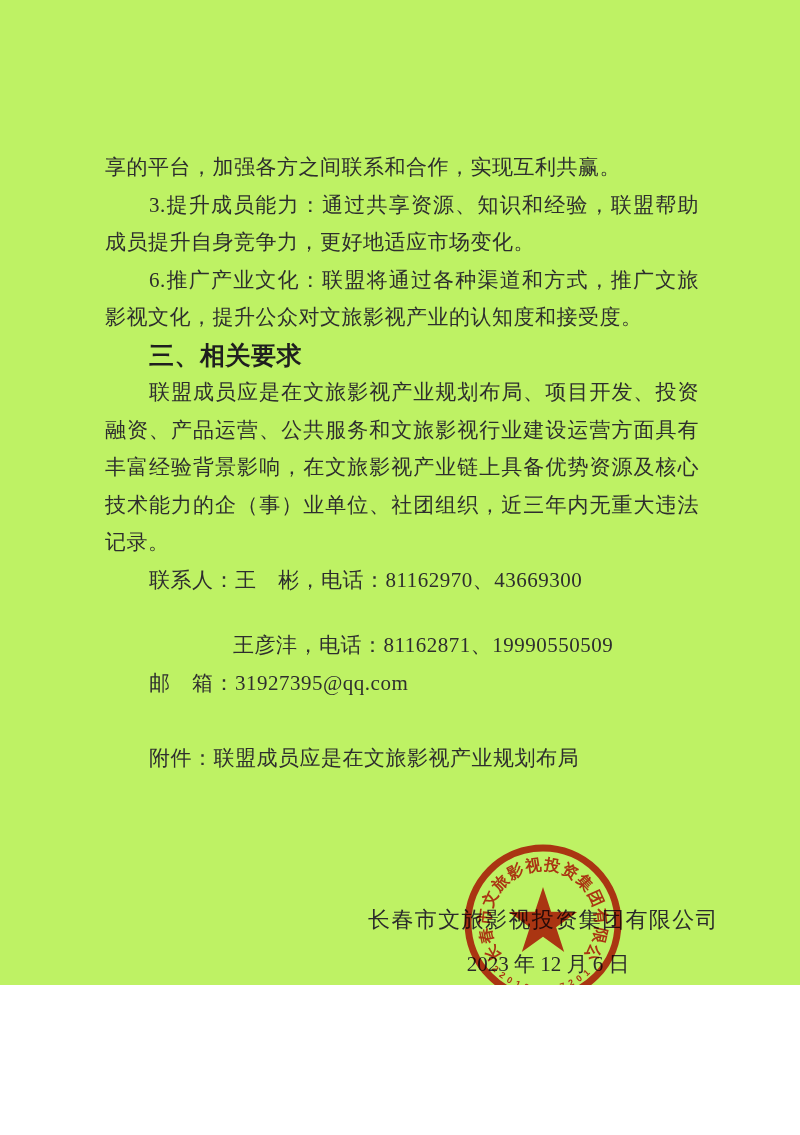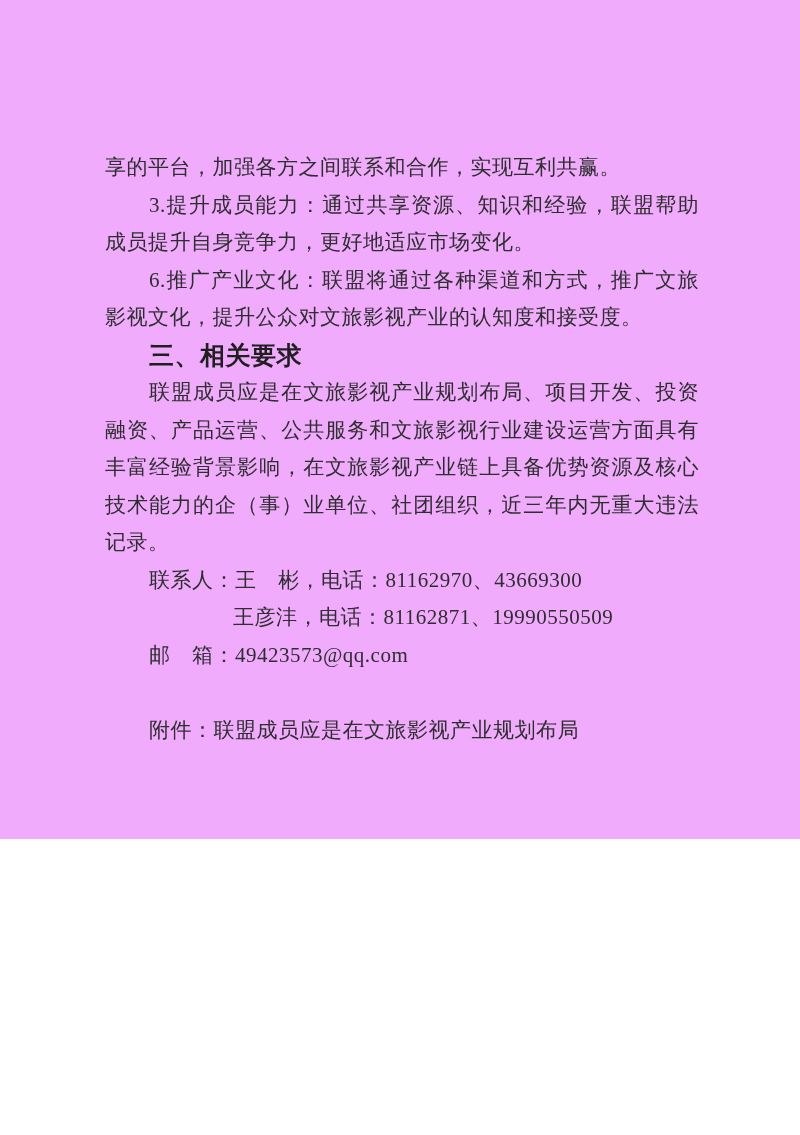--- a/index.html
+++ b/index.html
@@ -1,20 +1,20 @@
 <!DOCTYPE html>
 <html><head>
 <meta charset="utf-8">
 <style>
   html, body { margin: 0; padding: 0; background: #ffffff; }
   .page {
     position: relative;
     width: 800px;
-    height: 839px;
-    background: #f0abfc;
+    height: 985px;
+    background: #bef264;
     overflow: hidden;
     font-family: "Liberation Serif", serif;
     color: #2e2e2e;
   }
   .doc-body {
     position: absolute;
     left: 105px;
     top: 149px;
     width: 594px;
     font-size: 21px;
@@ -26,21 +26,21 @@
     margin: 0;
     text-indent: 44px;
   }
   .doc-body p.no-indent { text-indent: 0; }
   .doc-body p.heading {
     font-family: "Liberation Sans", sans-serif;
     font-weight: bold;
     font-size: 25px;
     color: #1f1f1f;
   }
-  .doc-body p.contact2 { text-indent: 128px; }
+  .doc-body p.contact2 { text-indent: 128px; margin-top: 28px; }
   .doc-body p.attachment { margin-top: 37.5px; }
   .signature {
     position: absolute;
     left: 368px;
     top: 898px;
     width: 330px;
     text-align: center;
     line-height: 44px;
     color: #2b2b2b;
   }
@@ -92,21 +92,21 @@
 <div class="page">
 
   <div class="doc-body">
     <p class="no-indent">享的平台，加强各方之间联系和合作，实现互利共赢。</p>
     <p>3.提升成员能力：通过共享资源、知识和经验，联盟帮助成员提升自身竞争力，更好地适应市场变化。</p>
     <p>6.推广产业文化：联盟将通过各种渠道和方式，推广文旅影视文化，提升公众对文旅影视产业的认知度和接受度。</p>
     <p class="heading">三、相关要求</p>
     <p>联盟成员应是在文旅影视产业规划布局、项目开发、投资融资、产品运营、公共服务和文旅影视行业建设运营方面具有丰富经验背景影响，在文旅影视产业链上具备优势资源及核心技术能力的企（事）业单位、社团组织，近三年内无重大违法记录。</p>
     <p>联系人：王　彬，电话：81162970、43669300</p>
     <p class="contact2">王彦沣，电话：81162871、19990550509</p>
-    <p>邮　箱：49423573@qq.com</p>
+    <p>邮　箱：31927395@qq.com</p>
     <p class="attachment">附件：联盟成员应是在文旅影视产业规划布局</p>
   </div>
 
   <div class="signature">
     <div class="sig-company">长春市文旅影视投资集团有限公司</div>
     <div class="sig-date">2023 年 12 月 6 日</div>
   </div>
 
   <svg class="seal" viewBox="-85 -85 170 170" width="170" height="170" xmlns="http://www.w3.org/2000/svg">
     <circle cx="0" cy="0" r="75" fill="none" stroke-width="7" stroke="#e2281c"></circle>

